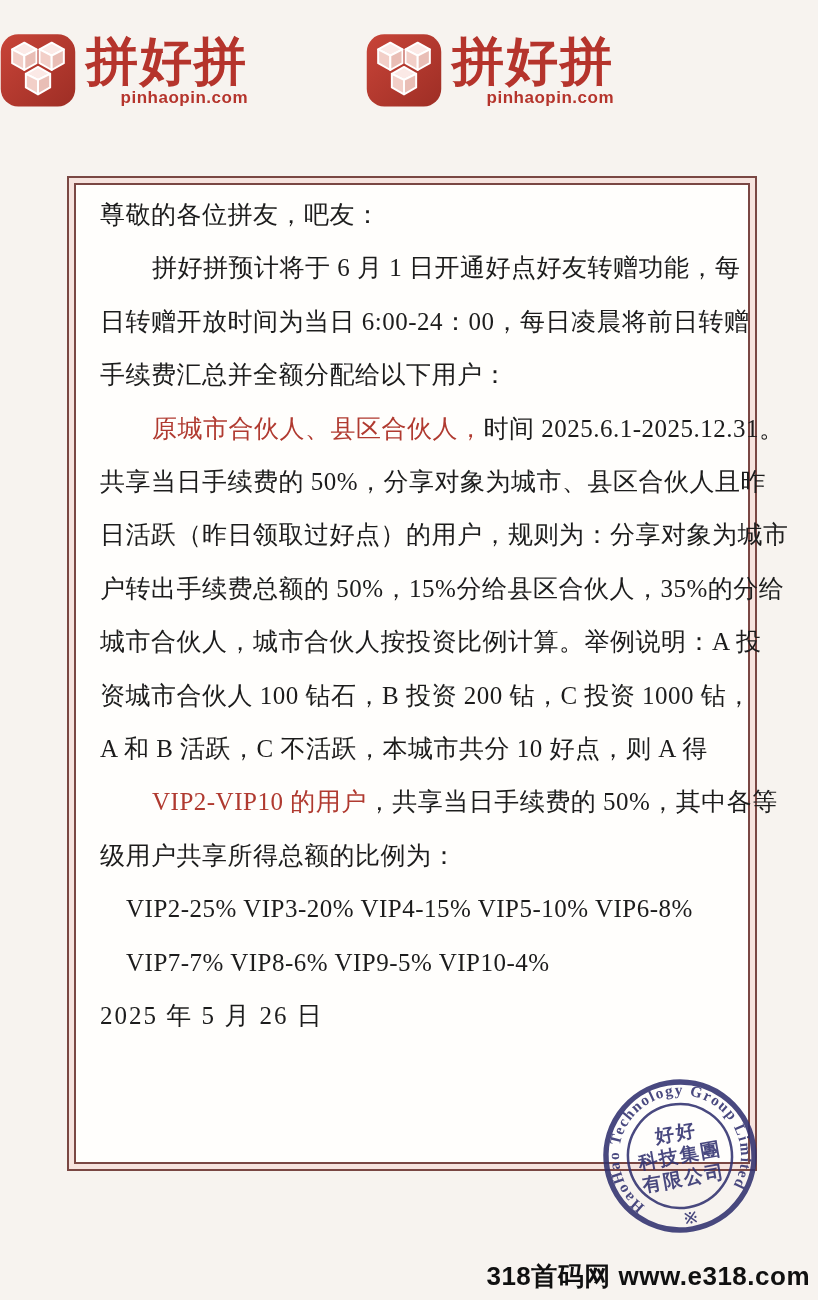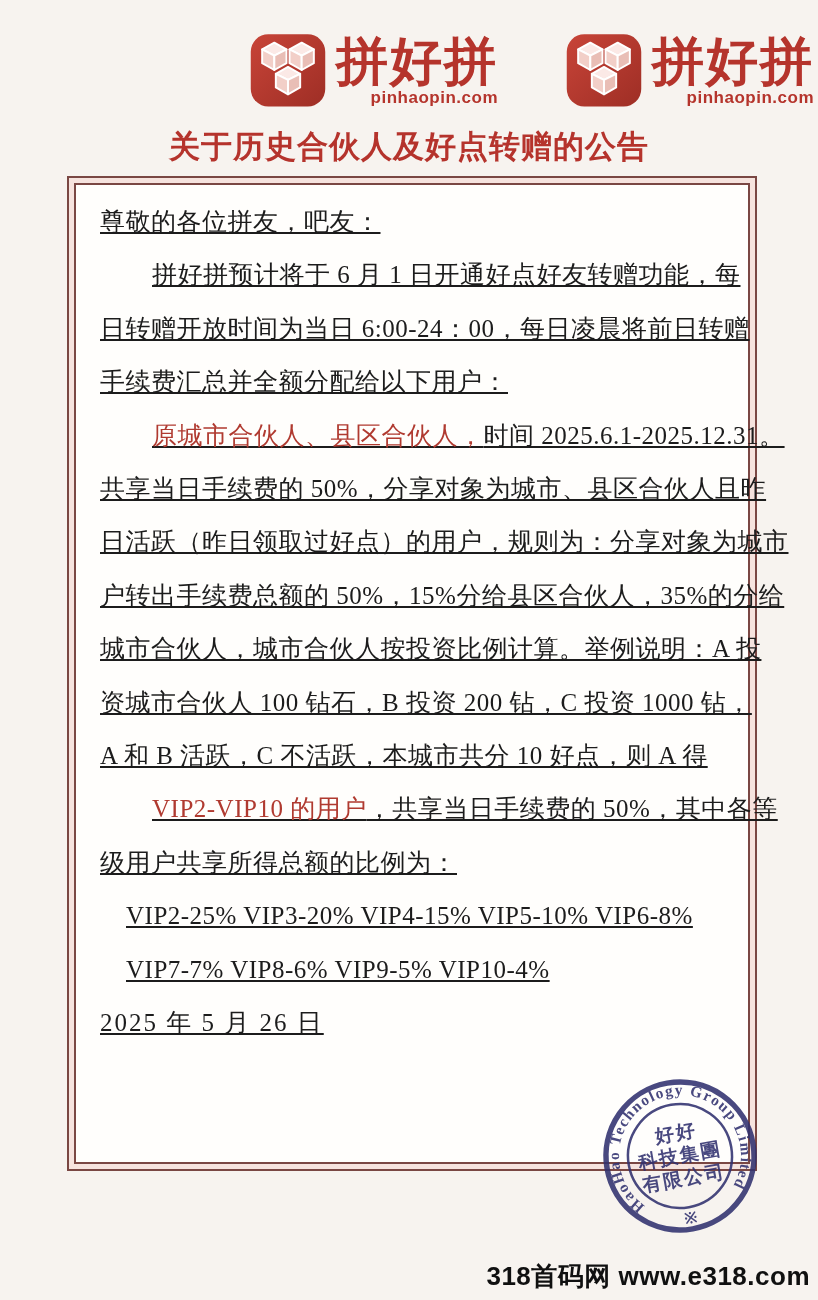--- a/index.html
+++ b/index.html
@@ -18,22 +18,22 @@
   .page{
     position:relative;
     width:818px;height:1300px;
     margin:0 auto;
     background:var(--page-bg);
     overflow:hidden;
     font-family:"Liberation Serif","DejaVu Serif",serif;
   }
   
   .header-logos{
-    position:absolute;top:30px;left:0;right:4px;
-    display:flex;justify-content:flex-end;gap:68px;
+    position:absolute;top:30px;left:0;right:14px;
+    display:flex;justify-content:flex-start;gap:118px;
   }
   .logo{display:flex;align-items:center;gap:10px;}
   .logo-icon{width:76px;height:80px;flex:0 0 auto;}
   .logo-text{display:flex;flex-direction:column;align-items:center;line-height:1;}
   .logo-brand{
     font-family:"Liberation Sans","DejaVu Sans",sans-serif;
     font-weight:900;font-size:52px;letter-spacing:2px;
     color:var(--brand-red);
   }
   .logo-domain{
@@ -48,23 +48,22 @@
     font-weight:800;font-size:31px;letter-spacing:1px;
     color:var(--title-red);
   }
   
   .notice-box{
     position:absolute;left:74px;top:183px;
     width:676px;height:981px;
     background:var(--box-bg);
     border:2px solid var(--border);
     box-shadow:0 0 0 5px var(--gap-pink),0 0 0 7px var(--border);
-    padding:10px 22px 0 24px;
+    padding:3px 22px 0 24px;
     color:var(--text);
-    text-decoration:underline;
   }
   .line{
     font-size:25px;
     line-height:53.4px;
     white-space:nowrap;
     letter-spacing:.5px;
   }
   .line .red{color:var(--body-red);}
   .ind-para{text-indent:52px;}
   .ind-small{text-indent:26px;}
@@ -160,21 +159,20 @@
           </g>
         </g>
       </svg>
       <div class="logo-text">
         <span class="logo-brand">拼好拼</span>
         <span class="logo-domain">pinhaopin.com</span>
       </div>
     </div>
   </div>
 
-  <div class="page-title">关于历史合伙人及好点转赠的公告</div>
 
   <div class="notice-box">
     <div>
         <div class="line"><span>尊敬的各位拼友，吧友：</span></div>
         <div class="line ind-para"><span>拼好拼预计将于 6 月 1 日开通好点好友转赠功能，每</span></div>
         <div class="line"><span>日转赠开放时间为当日 6:00-24：00，每日凌晨将前日转赠</span></div>
         <div class="line"><span>手续费汇总并全额分配给以下用户：</span></div>
         <div class="line ind-para"><span class="red">原城市合伙人、县区合伙人，</span><span>时间 2025.6.1-2025.12.31。</span></div>
         <div class="line"><span>共享当日手续费的 50%，分享对象为城市、县区合伙人且昨</span></div>
         <div class="line"><span>日活跃（昨日领取过好点）的用户，规则为：分享对象为城市</span></div>

